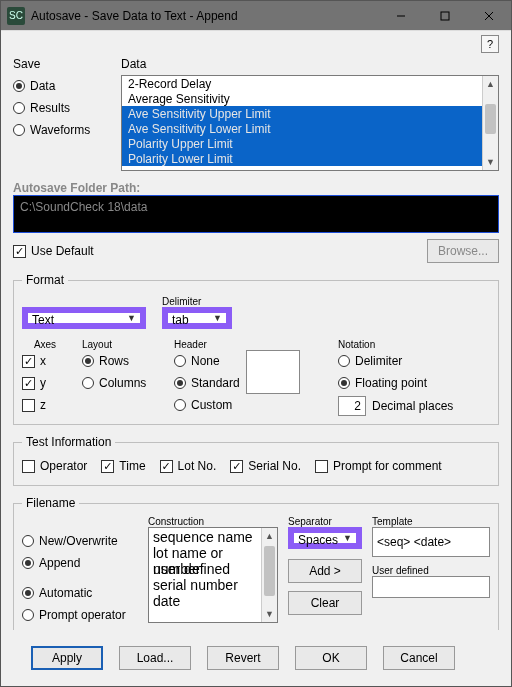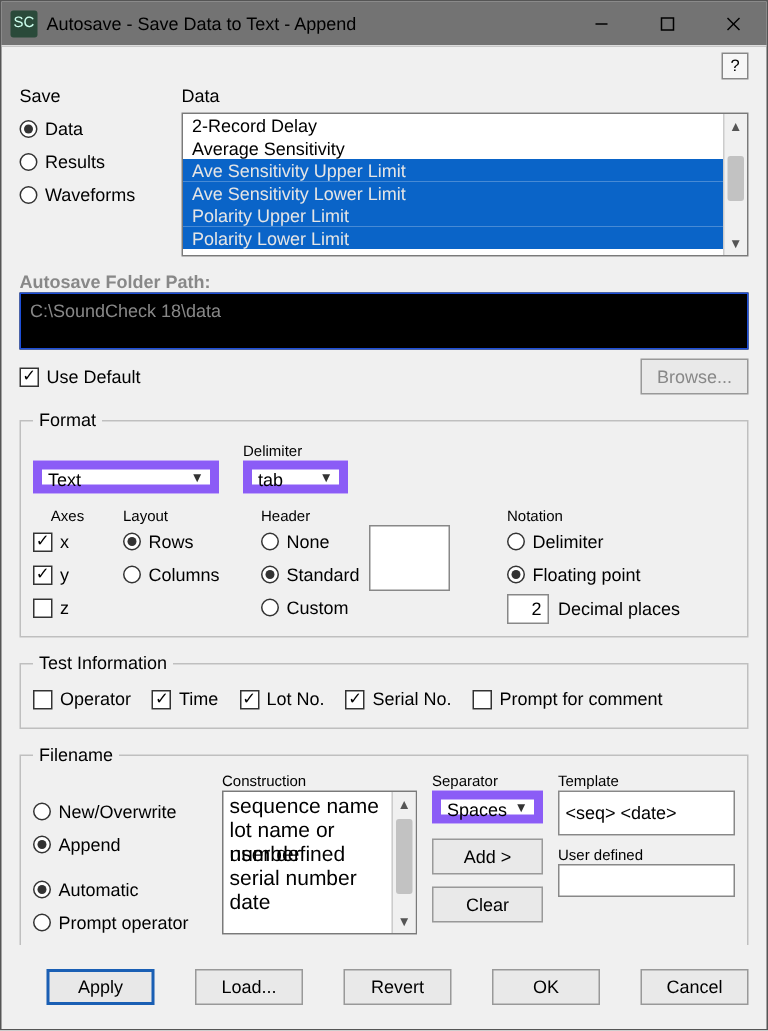--- a/index.html
+++ b/index.html
@@ -35,21 +35,21 @@
   .textarea { border: 1px solid #888; background: #fff; width: 54px; height: 44px; }
   .numbox { border: 1px solid #888; background: #fff; width: 28px; height: 20px; display: inline-flex; align-items: center; justify-content: flex-end; padding: 0 4px; }
   .mini-label { font-size: 10px; }
   .construction { border: 1px solid #7a7a7a; background: #fff; height: 96px; width: 130px; position: relative; }
   .construction .scroll { position: absolute; right: 0; top: 0; bottom: 0; width: 16px; background: #f0f0f0; border-left: 1px solid #ccc; display:flex; flex-direction:column; }
   .construction .scroll .arrow { height:16px; display:flex; align-items:center; justify-content:center; font-size:9px; color:#555; }
   .construction .scroll .track { flex:1; position:relative; }
   .construction .scroll .thumb { position:absolute; left:2px; right:2px; top:2px; height:50px; background:#c2c2c2; border-radius:2px; }
   .citem { padding: 1px 4px; height: 16px; font-size: 14px; }
   .input { border: 1px solid #888; background: #fff; height: 22px; padding: 0 4px; display: flex; align-items: center; }
-  .bottom-buttons { display:flex; gap:16px; justify-content:space-between; padding:16px 12px 16px 30px; }
+  .bottom-buttons { display:flex; gap:16px; justify-content:flex-start; padding:16px 12px 16px 30px; }
   .bottom-buttons .btn { width: 72px; justify-content:center; }
   .checkbox { width:13px; height:13px; border:1px solid #333; display:inline-flex; align-items:center; justify-content:center; font-size:10px; background:#fff; }
   .checkbox.checked::after { content:"✓"; font-size:11px; line-height:11px; }
   .radio-dot { width:12px; height:12px; border:1px solid #333; border-radius:50%; display:inline-block; position:relative; background:#fff;}
   .radio-dot.sel::after { content:""; position:absolute; inset:2px; background:#333; border-radius:50%; }
 </style>
 </head>
 <body>
 
 <div class="window">

